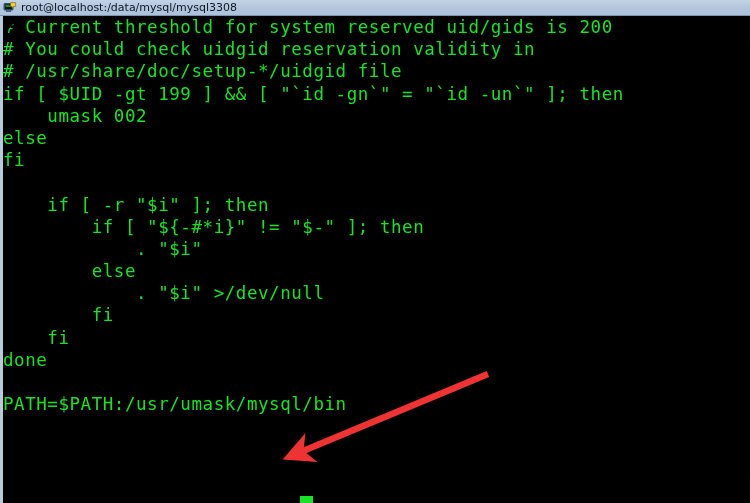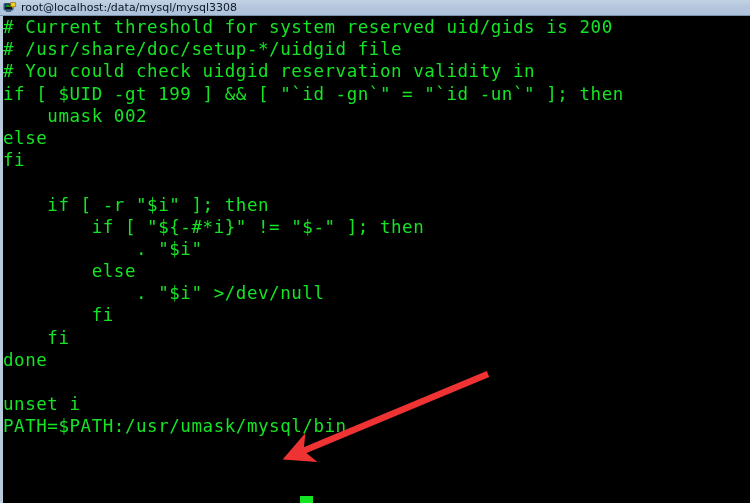--- a/index.html
+++ b/index.html
@@ -82,20 +82,21 @@
   }
 
   #screen {
     position: absolute;
     left: 3px;
     top: 0px;
     width: 747px;
     height: 487px;
     background: #000000;
     overflow: hidden;
+    border-radius: 31px;
   }
 
   .line {
     height: 22.2px;
     line-height: 22.2px;
     font-size: 17.5px;
     color: #15e425;
     white-space: pre;
     letter-spacing: 0.55px;
     font-family: "DejaVu Sans Mono", "Liberation Mono", monospace;
@@ -136,37 +137,36 @@
     </span>
     <span id="title-text">root@localhost:/data/mysql/mysql3308</span>
   </div>
 
   <div id="term-outer">
     <div id="left-edge"></div>
     <div id="right-edge"></div>
 
     <div id="screen" style="color: rgb(21, 228, 37); background: rgb(0, 0, 0);">
         <div class="line"># Current threshold for system reserved uid/gids is 200</div>
+        <div class="line"># You could check uidgid reservation validity in</div>
         <div class="line"># /usr/share/doc/setup-*/uidgid file</div>
-        <div class="line"># You could check uidgid reservation validity in</div>
         <div class="line">if [ $UID -gt 199 ] &amp;&amp; [ "`id -gn`" = "`id -un`" ]; then</div>
         <div class="line">    umask 002</div>
         <div class="line">else</div>
         <div class="line">fi</div>
         <div class="line blank">&nbsp;</div>
         <div class="line">    if [ -r "$i" ]; then</div>
         <div class="line">        if [ "${-#*i}" != "$-" ]; then</div>
         <div class="line">            . "$i"</div>
         <div class="line">        else</div>
         <div class="line">            . "$i" &gt;/dev/null</div>
         <div class="line">        fi</div>
         <div class="line">    fi</div>
         <div class="line">done</div>
         <div class="line blank">&nbsp;</div>
-        <div class="line">unset i</div>
         <div class="line">PATH=$PATH:/usr/umask/mysql/bin</div>
       </div>
 
     <div id="cursor" style="left: 300px; top: 480px; width: 13px; height: 7px; background: rgb(21, 228, 37);"></div>
   </div>
 
   <svg id="annotation" viewBox="0 0 750 503" xmlns="http://www.w3.org/2000/svg">
     <defs>
       <marker id="arrowhead" markerWidth="5.2" markerHeight="5.2" refX="3.6" refY="2.6" orient="auto" markerUnits="strokeWidth">
         <path d="M0.2,0.2 L5.0,2.6 L0.2,5.0 L1.5,2.6 Z" fill="#ef3333"></path>

